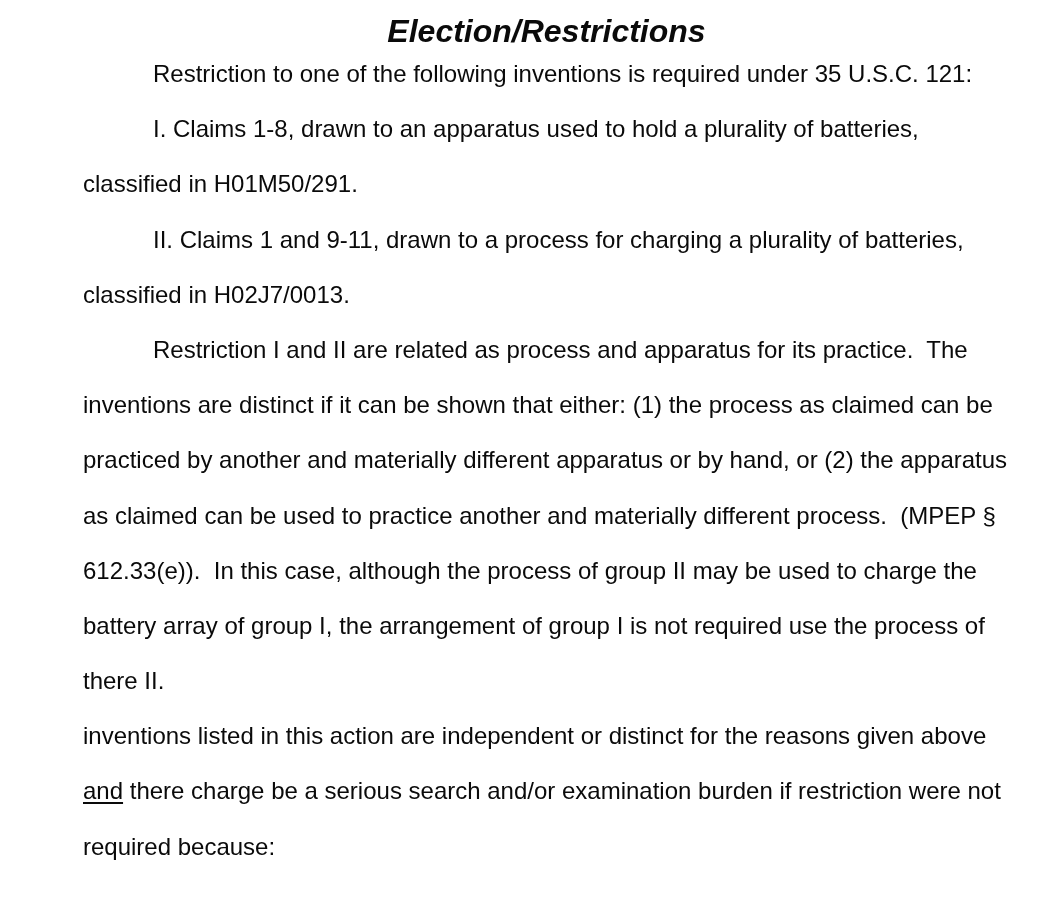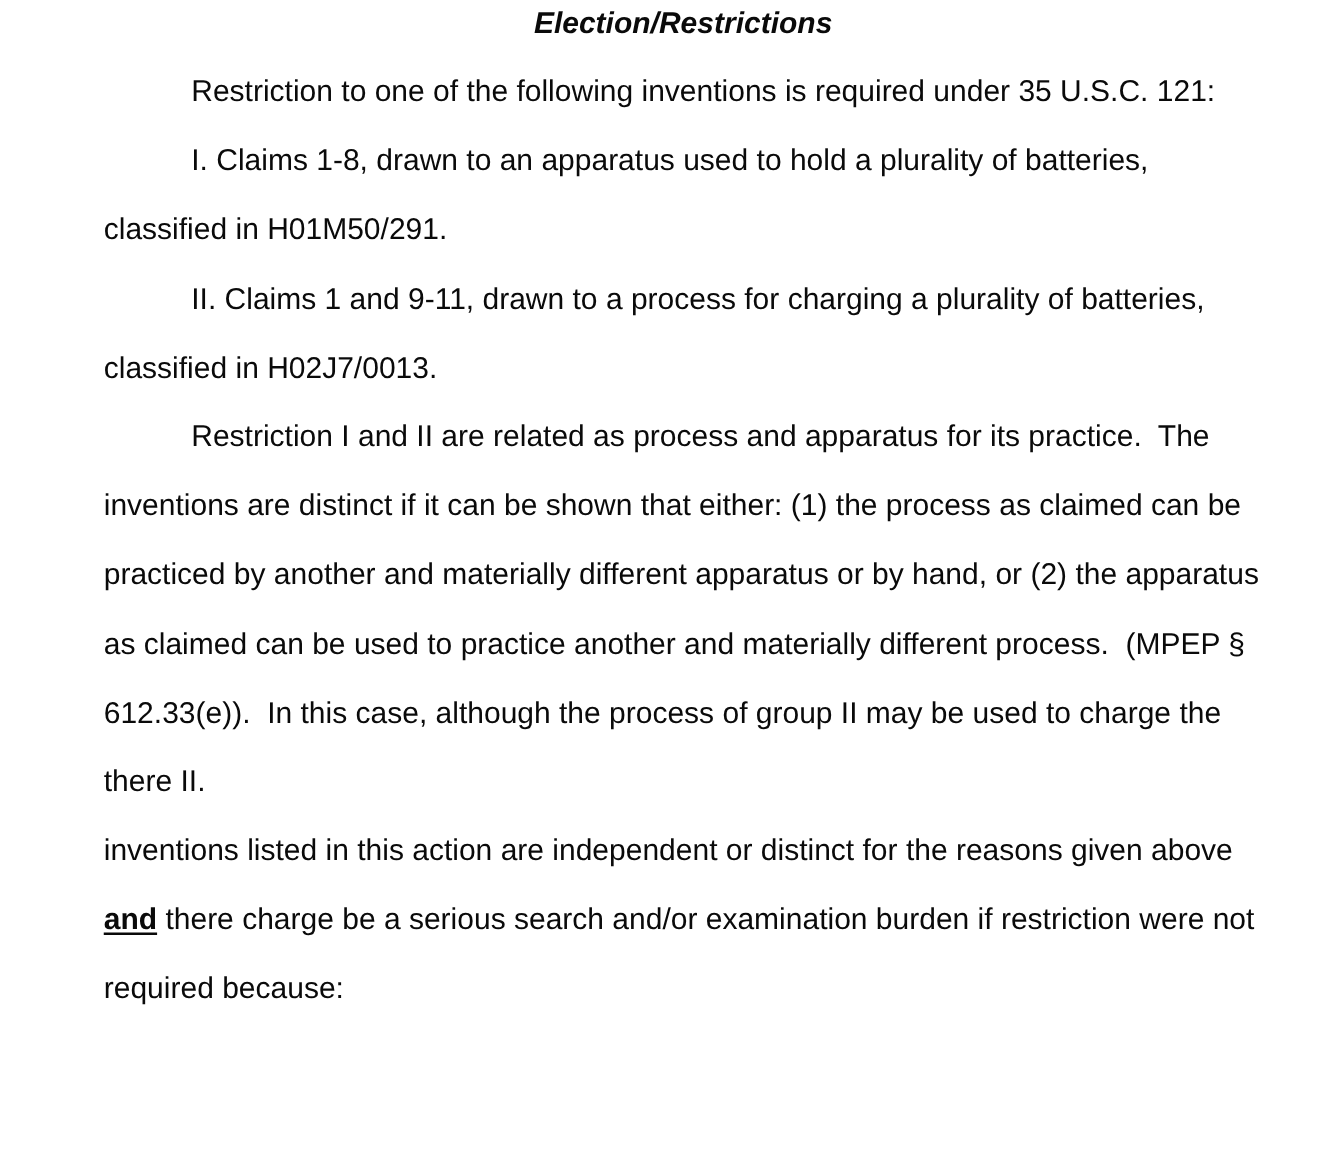--- a/index.html
+++ b/index.html
@@ -19,23 +19,23 @@
     background: #ffffff;
     color: #0a0a0a;
     font-family: "Liberation Sans", "DejaVu Sans", sans-serif;
     font-size: 24px;
   }
   .doc-title {
     position: absolute;
     top: 4px;
     left: 83px;
     right: 48px;
-    margin: 0;
+    margin: 12px;
     text-align: center;
-    font-size: 24px;
+    font-size: 32px;
     font-weight: bold;
     font-style: italic;
     line-height: 30px;
     white-space: pre;
   }
   .doc-body {
     position: absolute;
     top: 46px;
     left: 83px;
     right: 0;
@@ -46,37 +46,37 @@
     white-space: pre;
     letter-spacing: 0px;
   }
   .line.indent {
     padding-left: 70px;
   }
   .underline {
     text-decoration: underline;
     text-underline-offset: 3px;
     text-decoration-thickness: 2px;
-    font-weight: bold;
   }
 </style>
 </head>
 <body>
 
 <div class="page">
   <h1 class="doc-title">Election/Restrictions</h1>
   <div class="doc-body" id="doc-body">
       <div class="line indent"><span class="">Restriction to one of the following inventions is required under 35 U.S.C. 121:</span></div>
       <div class="line indent"><span class="">I. Claims 1-8, drawn to an apparatus used to hold a plurality of batteries,</span></div>
       <div class="line"><span class="">classified in H01M50/291.</span></div>
       <div class="line indent"><span class="">II. Claims 1 and 9-11, drawn to a process for charging a plurality of batteries,</span></div>
       <div class="line"><span class="">classified in H02J7/0013.</span></div>
       <div class="line indent"><span class="">Restriction I and II are related as process and apparatus for its practice.  The</span></div>
       <div class="line"><span class="">inventions are distinct if it can be shown that either: (1) the process as claimed can be</span></div>
       <div class="line"><span class="">practiced by another and materially different apparatus or by hand, or (2) the apparatus</span></div>
       <div class="line"><span class="">as claimed can be used to practice another and materially different process.  (MPEP §</span></div>
       <div class="line"><span class="">612.33(e)).  In this case, although the process of group II may be used to charge the</span></div>
+      <div class="line"><span class="">battery array of group I, the arrangement of group I is not required use the process of</span></div>
       <div class="line"><span class="">there II.</span></div>
       <div class="line"><span class="">inventions listed in this action are independent or distinct for the reasons given above</span></div>
       <div class="line"><span class="underline">and</span><span class=""> there charge be a serious search and/or examination burden if restriction were not</span></div>
       <div class="line"><span class="">required because:</span></div>
     </div>
 </div>
 
 </body></html>

